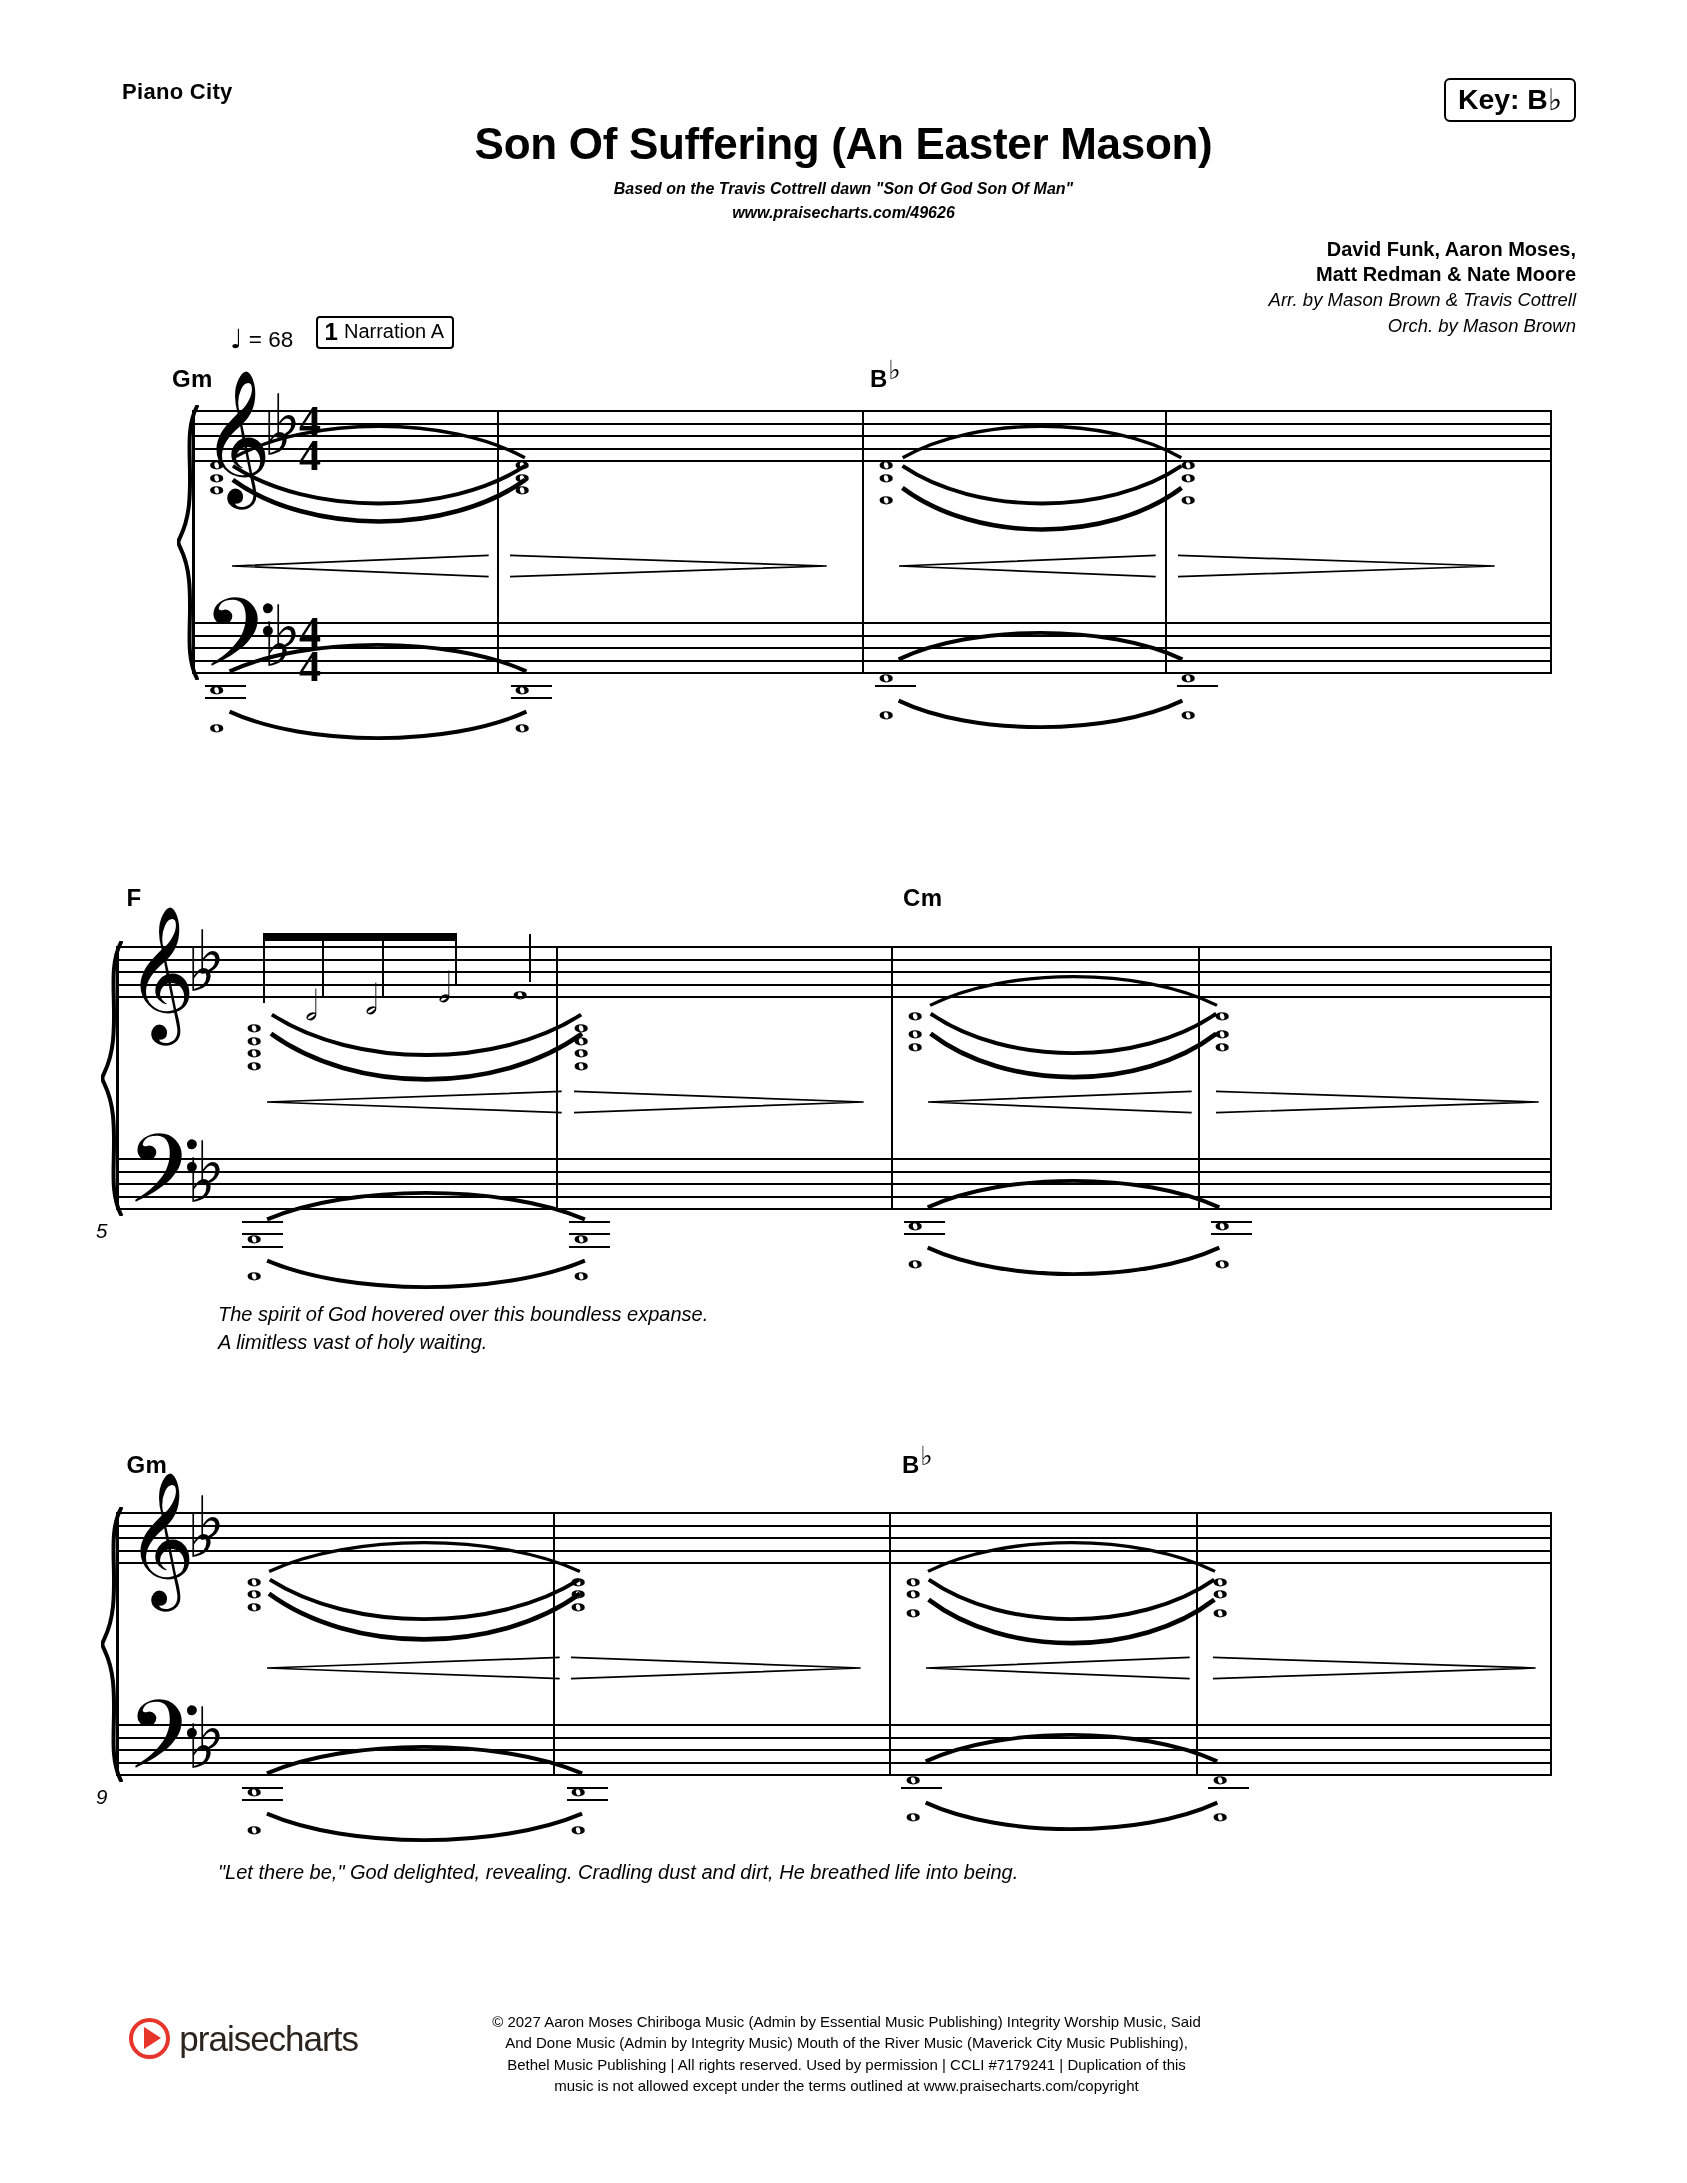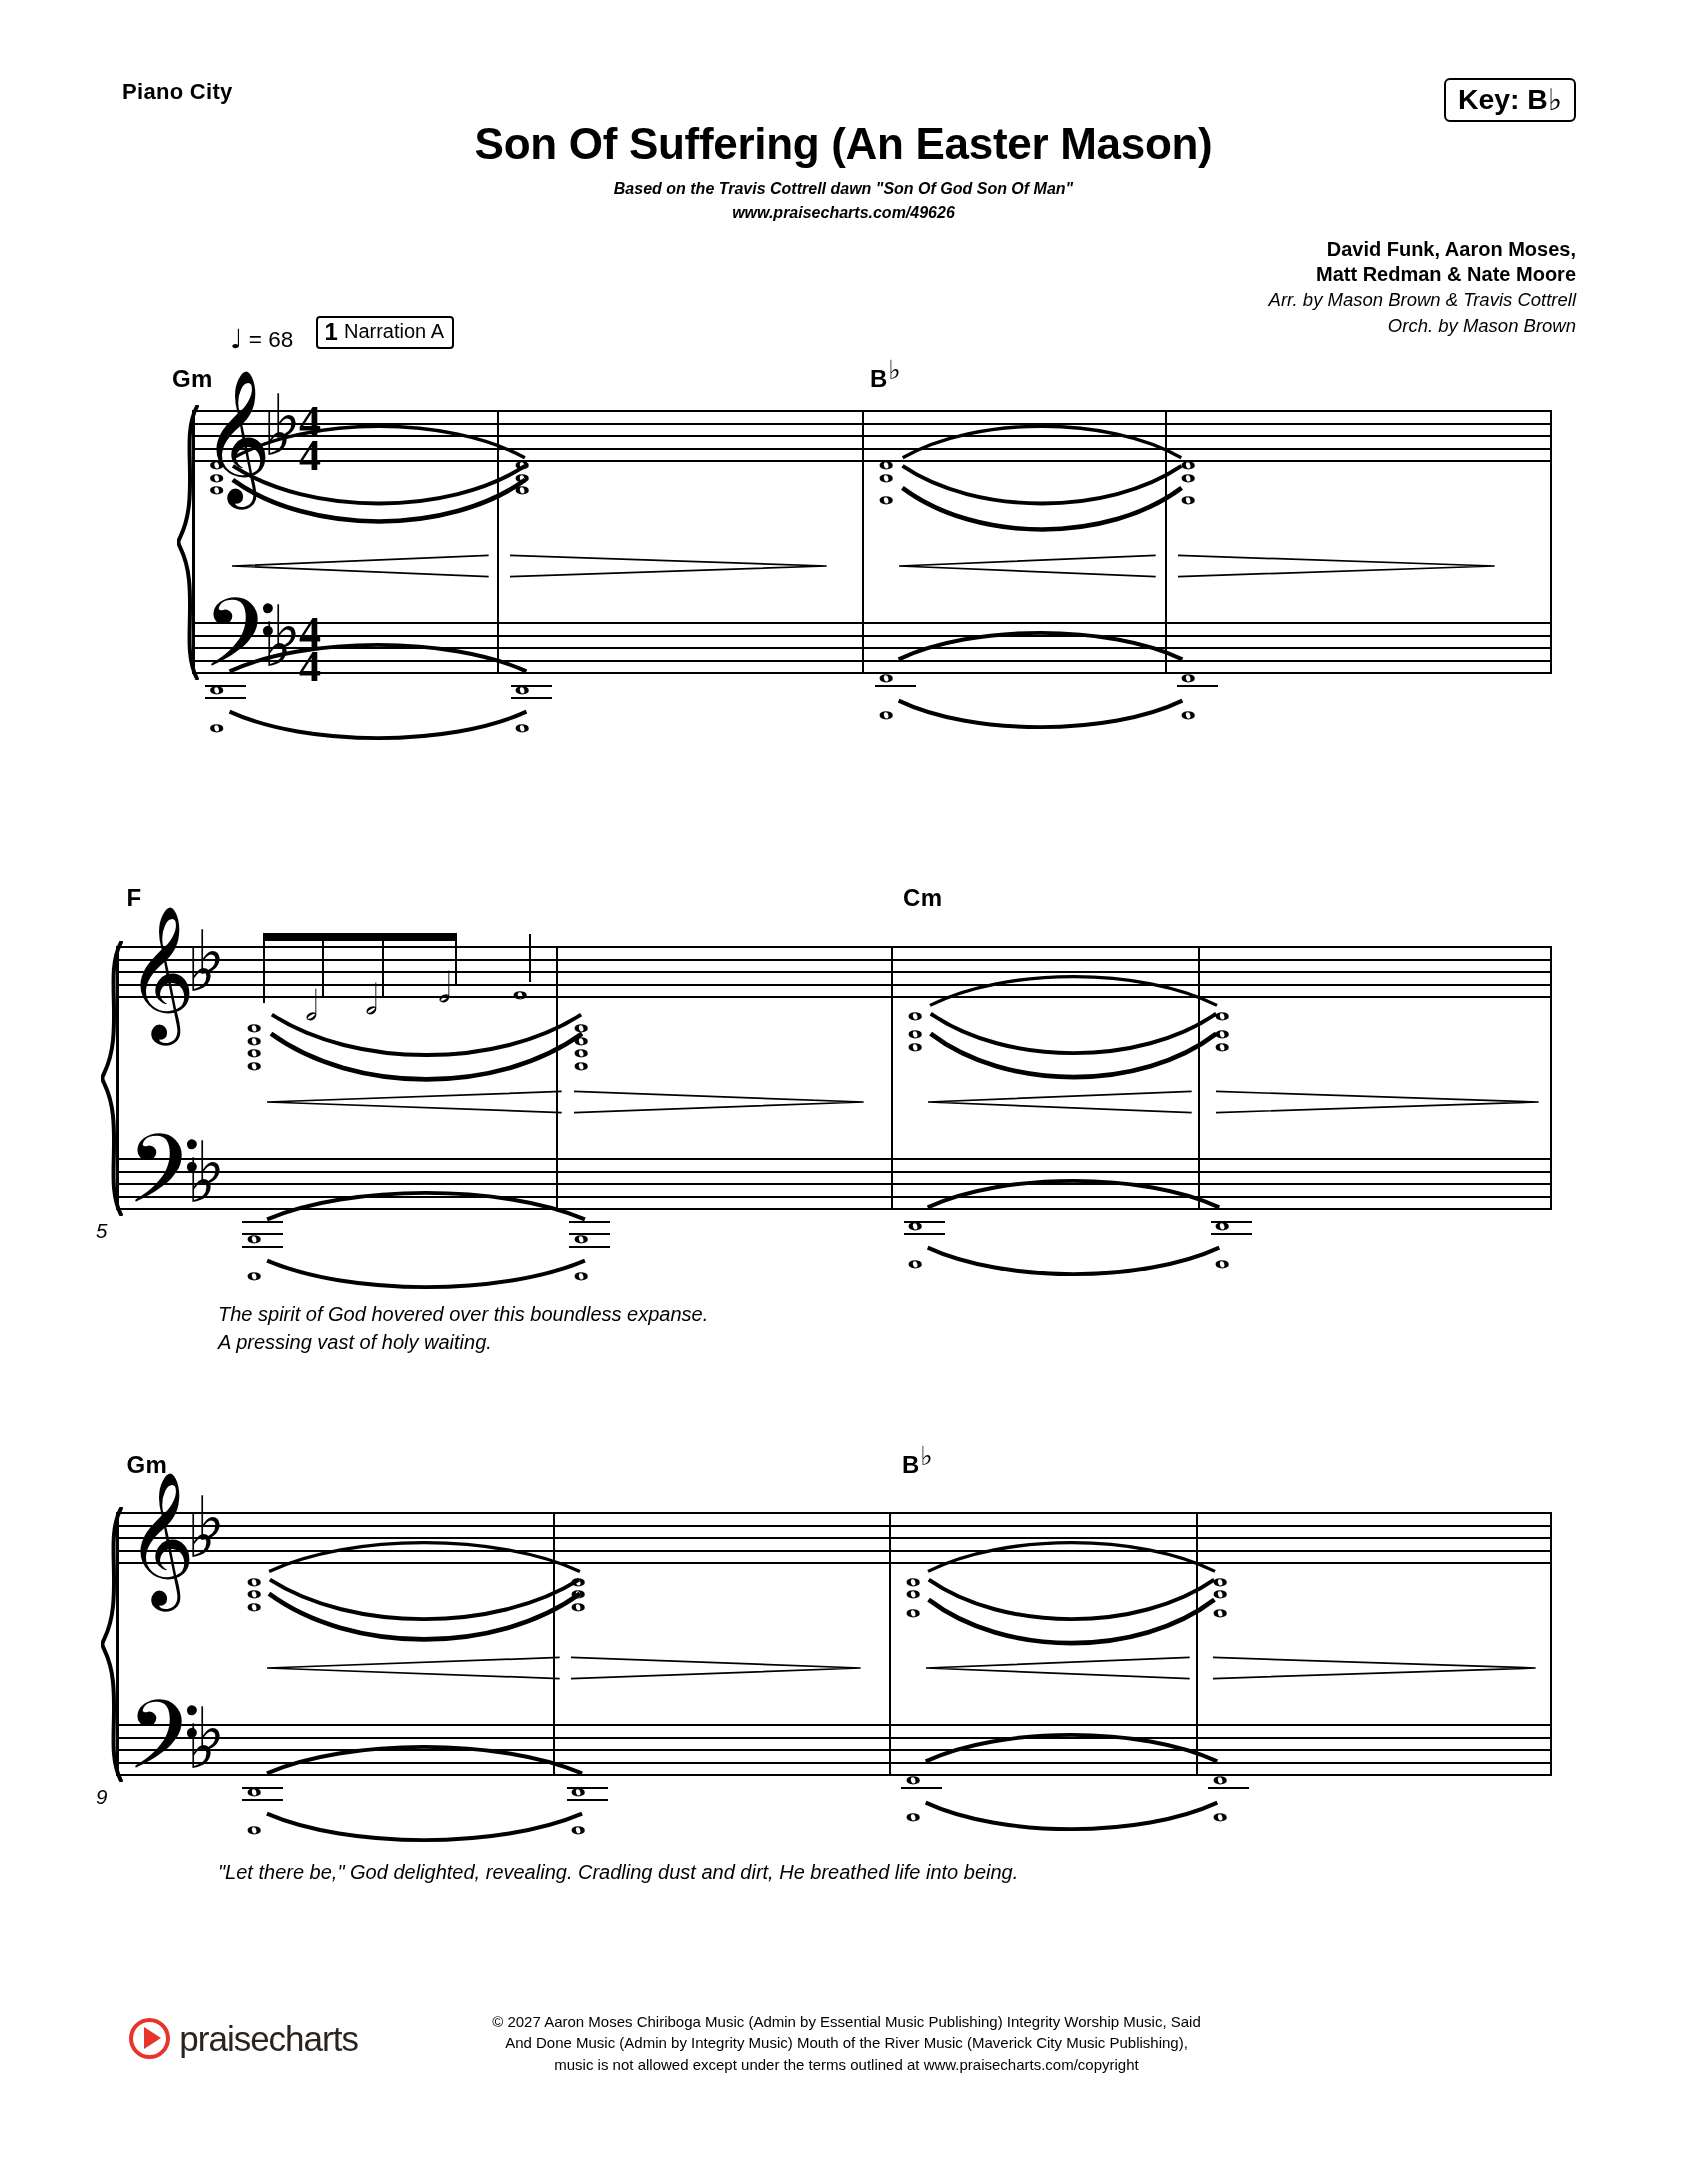--- a/index.html
+++ b/index.html
@@ -460,21 +460,21 @@
         </svg>
     </div>
     <div class="hairpin" style="left:1100px;top:144px;">
       <svg width="324" height="24" viewBox="0 0 490 36">
           <path d="M488 18 L0 2 M488 18 L0 34" fill="none" stroke="#000" stroke-width="2.6"></path>
         </svg>
     </div>
   </div>
 
   <div class="narr" style="left:218px;top:1300px;width:662px;">The spirit of God hovered over this boundless expanse.
-A pressing vast of holy waiting.</div>
+A limitless vast of holy waiting.</div>
 
   <div class="system" style="left:116px;top:1512px;width:1436px;height:278px;">
 
     <div class="brace" style="left:-14.6px;top:-5.3px;">
       <svg width="24" height="275" viewBox="0 0 36 415">
         <path d="M30 2 C10 40, 24 90, 18 150 C14 190, 2 200, 2 207 C2 214, 14 224, 18 264 C24 324, 10 374, 30 413" fill="none" stroke="#000" stroke-width="6" stroke-linecap="round"></path>
       </svg>
     </div>
 
     <div class="staffbox" style="left:0;top:0;width:1436px;height:50px;">
@@ -623,17 +623,18 @@
     <span class="mark">
       <span class="ring"></span>
         <span class="tri"></span>
     </span>
     <span class="wordmark">praisecharts</span>
   </div>
 
   <div class="copyright">
     <div>© 2027 Aaron Moses Chiriboga Music (Admin by Essential Music Publishing) Integrity Worship Music, Said</div>
     <div>And Done Music (Admin by Integrity Music) Mouth of the River Music (Maverick City Music Publishing),</div>
+    <div>Bethel Music Publishing | All rights reserved. Used by permission | CCLI #7179241 | Duplication of this</div>
     <div>music is not allowed except under the terms outlined at www.praisecharts.com/copyright</div>
   </div>
 
 </div>
 
 
 </body></html>

